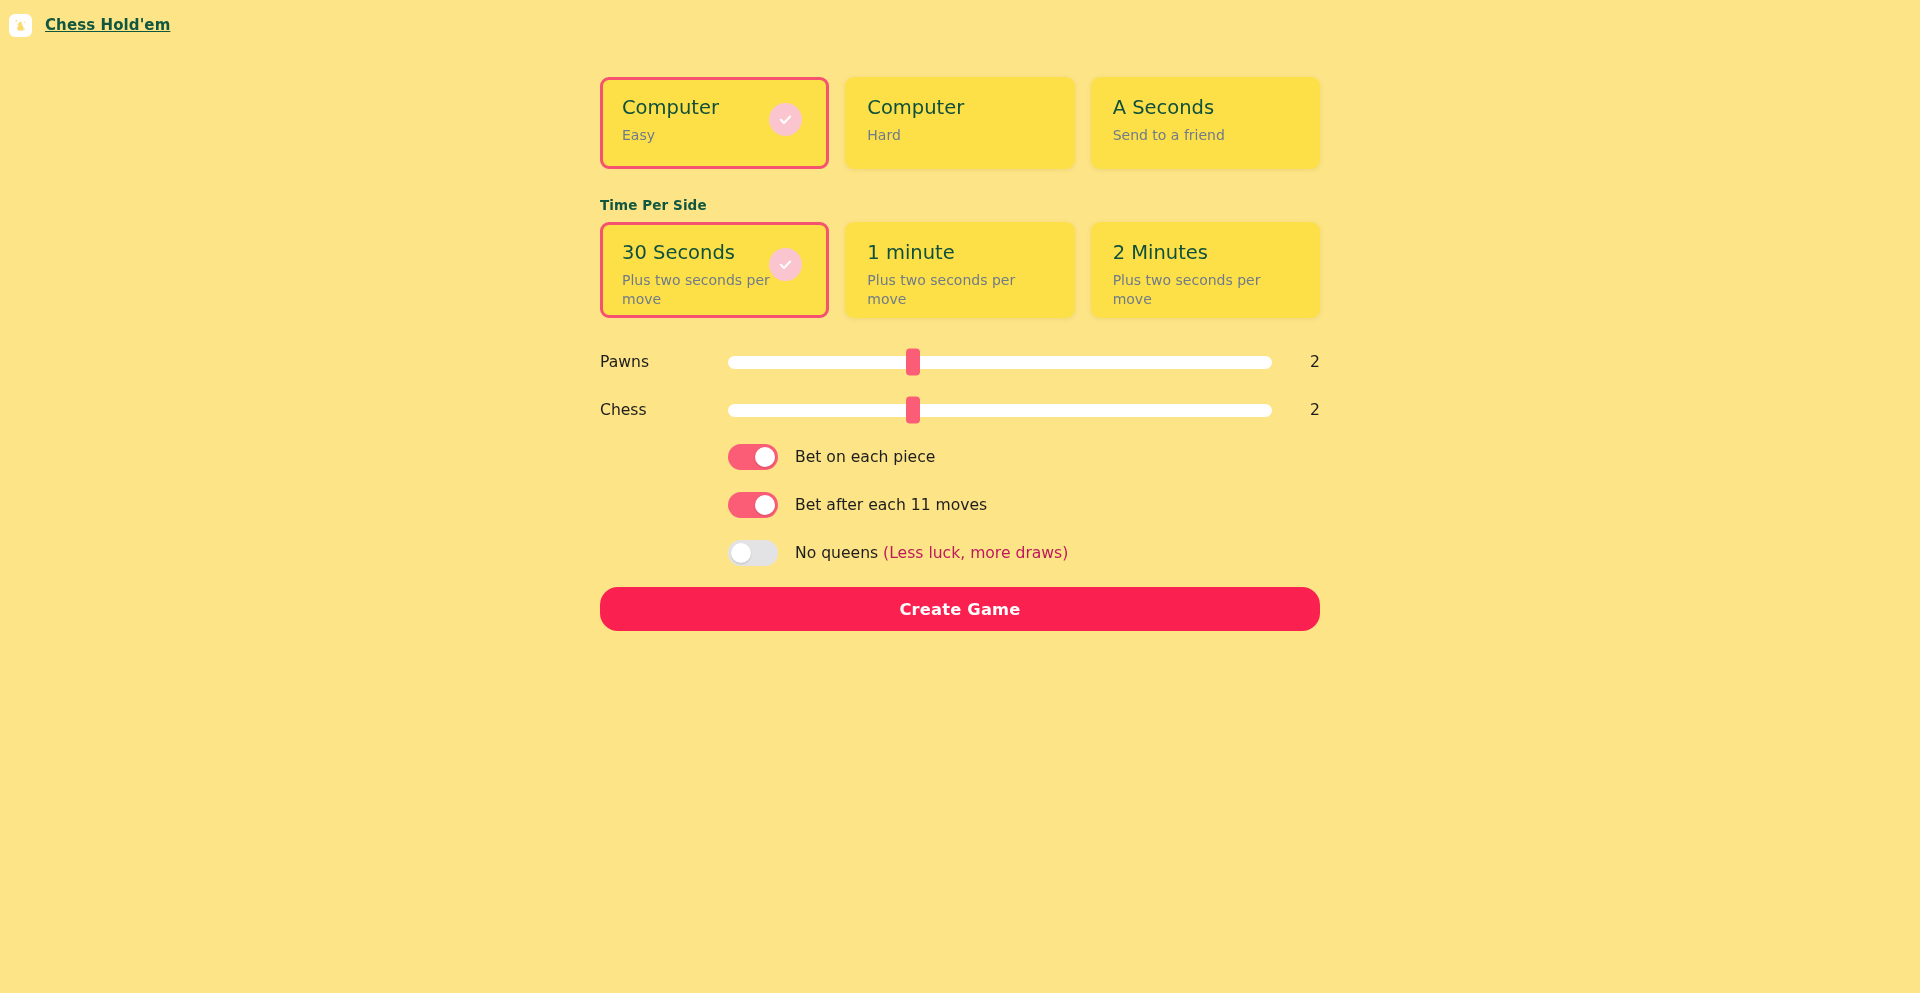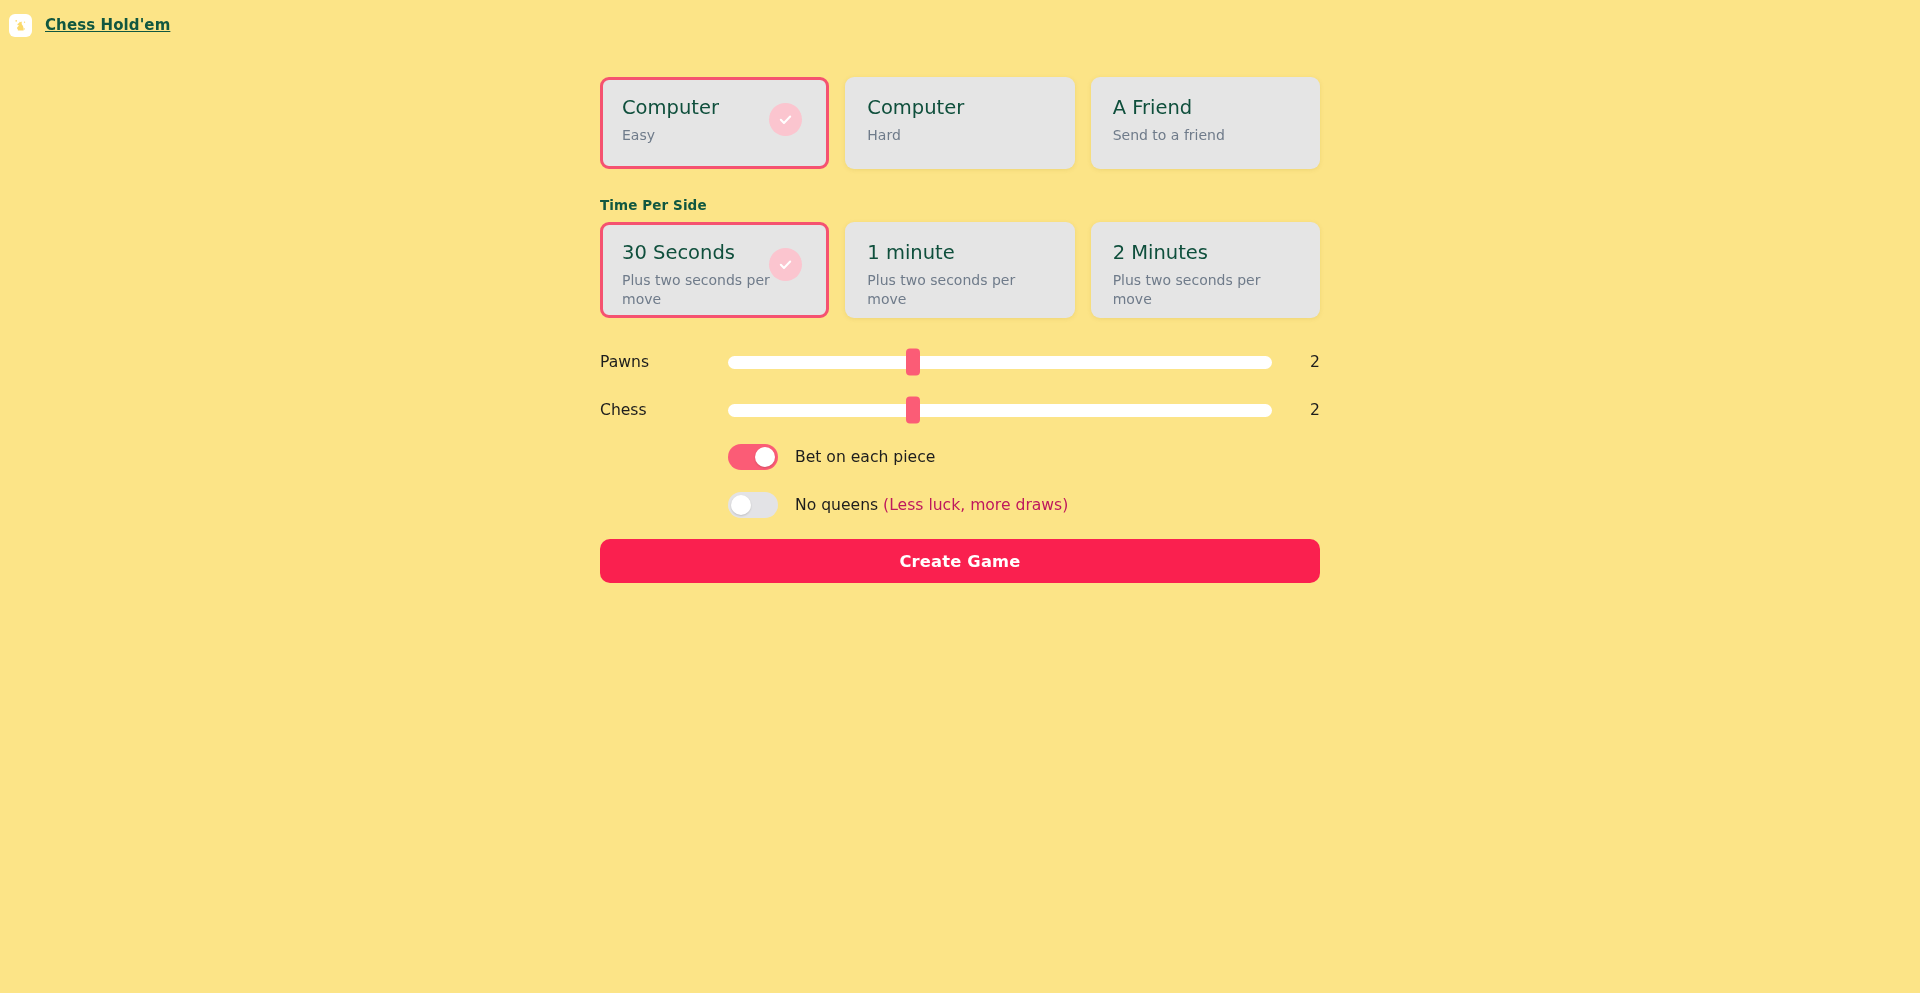--- a/index.html
+++ b/index.html
@@ -55,21 +55,21 @@
   }
   .section-label.second { margin-top: 28px; }
 
   .card-row {
     display: flex;
     gap: 16px;
   }
 
   .card {
     flex: 1 1 0;
-    background: #e5e5e5;
+    background: #fde047;
     border-radius: 9px;
     border: 3px solid transparent;
     box-shadow: 0 1px 4px rgba(180,150,40,0.18);
     padding: 17px 19px 18px 19px;
     position: relative;
     cursor: pointer;
     min-height: 0;
   }
   .card.selected {
     border-color: #f55270;
@@ -182,21 +182,21 @@
 
   
   .create-btn {
     display: block;
     width: 100%;
     margin-top: 8px;
     height: 44px;
     background: #fa204f;
     color: #ffffff;
     border: none;
-    border-radius: 10px;
+    border-radius: 18px;
     font-family: "DejaVu Sans", sans-serif;
     font-size: 16.3px;
     font-weight: bold;
     cursor: pointer;
     letter-spacing: 0.2px;
   }
 </style>
 </head>
 <body>
 
@@ -225,21 +225,21 @@
         </svg>
       </span>
     </div>
 
     <div class="card">
       <div class="card-title">Computer</div>
       <div class="card-sub">Hard</div>
     </div>
 
     <div class="card">
-      <div class="card-title">A Friend</div>
+      <div class="card-title">A Seconds</div>
       <div class="card-sub">Send to a friend</div>
     </div>
 
   </div>
 
   <div class="section-label second">Time Per Side</div>
   <div class="card-row row-time">
 
     <div class="card selected">
       <div class="card-title">30 Seconds</div>
@@ -285,20 +285,26 @@
 
   <div class="toggles">
 
     <div class="toggle-row">
       <span class="switch">
         <span class="knob"></span>
       </span>
       <span class="toggle-text"><span>Bet on each piece</span><span class="toggle-hint"></span></span>
     </div>
 
+    <div class="toggle-row">
+      <span class="switch">
+        <span class="knob"></span>
+      </span>
+      <span class="toggle-text"><span>Bet after each 11 moves</span><span class="toggle-hint"></span></span>
+    </div>
 
     <div class="toggle-row">
       <span class="switch off">
         <span class="knob"></span>
       </span>
       <span class="toggle-text"><span>No queens </span><span class="toggle-hint">(Less luck, more draws)</span></span>
     </div>
 
   </div>
 

